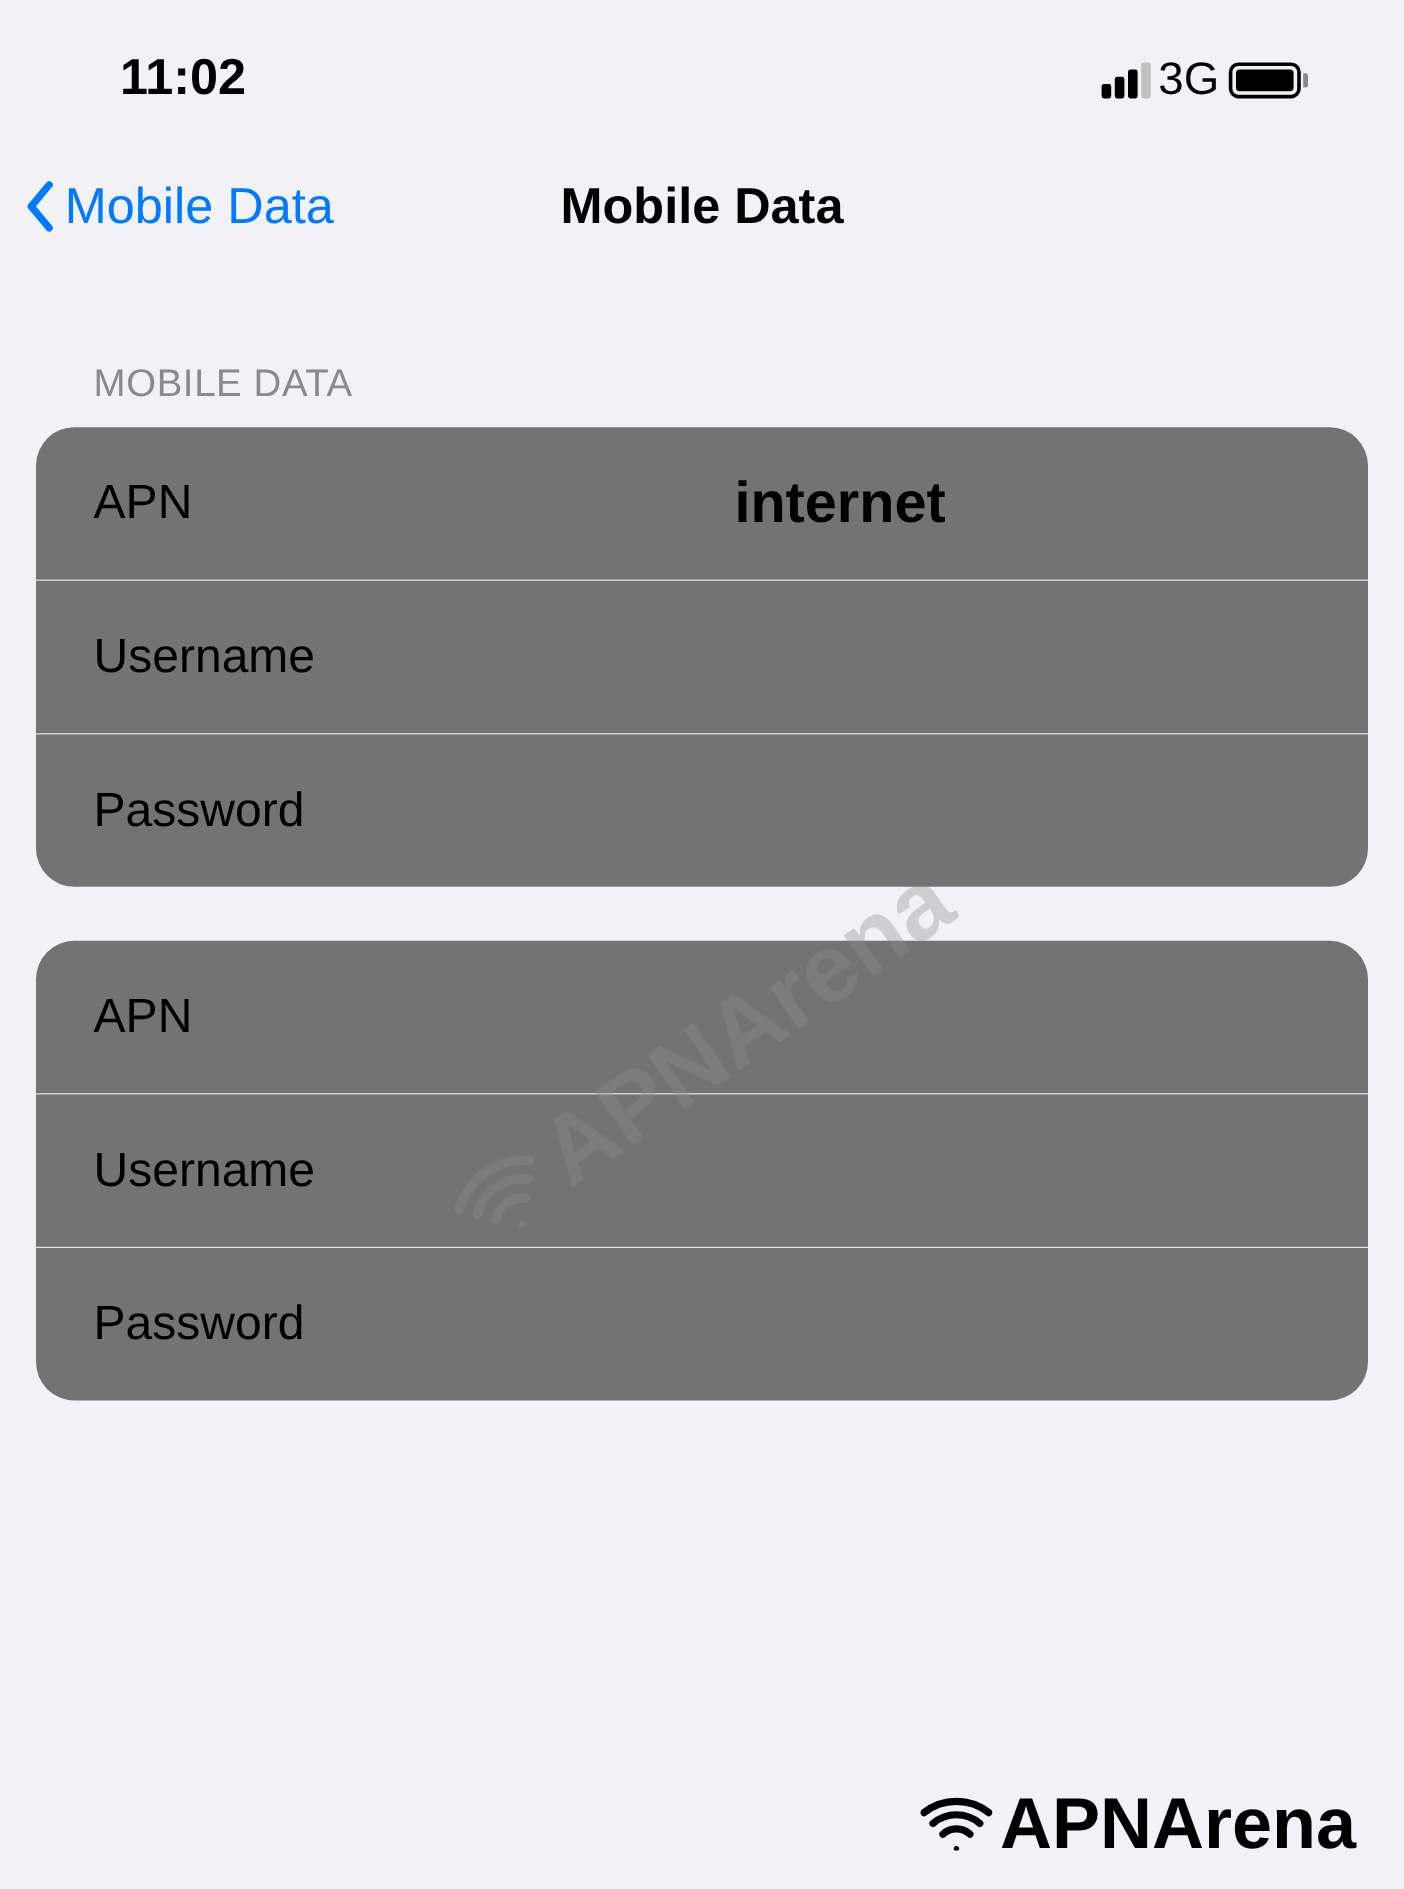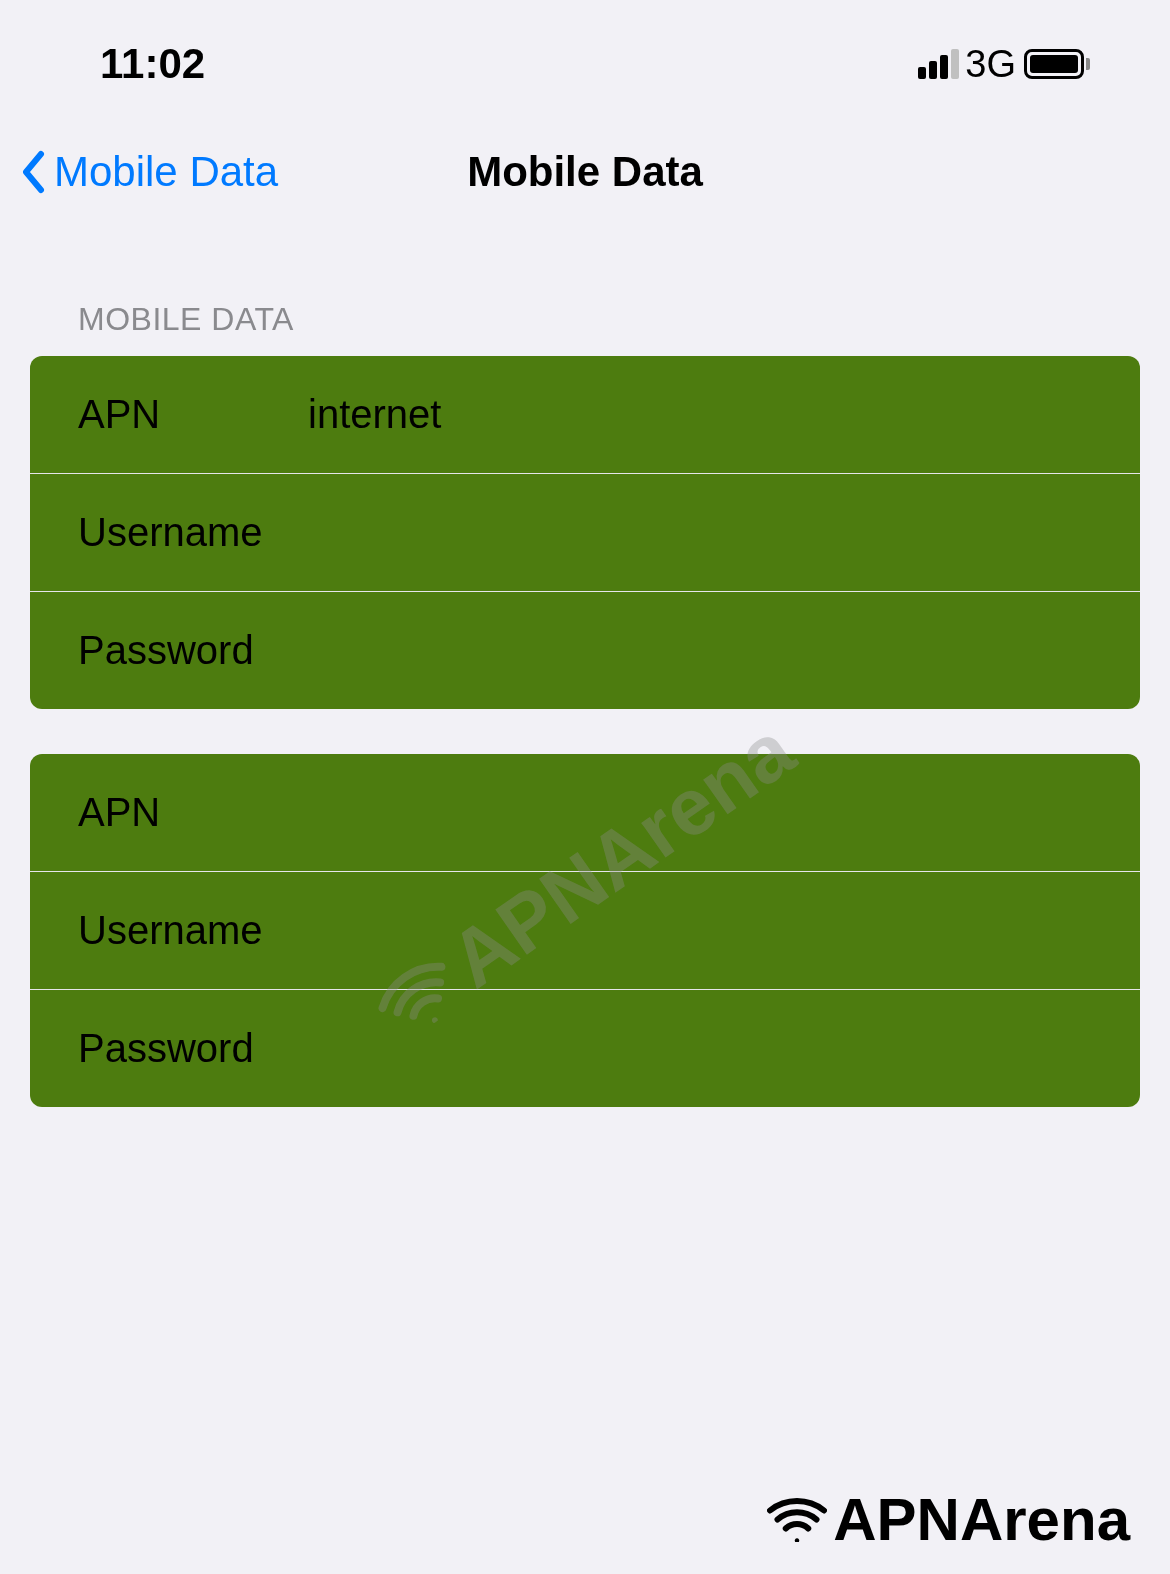--- a/index.html
+++ b/index.html
@@ -11,21 +11,21 @@
     body {
       width: 1170px;
       height: 1574px;
       background: #f2f1f6;
       position: relative;
       overflow: hidden;
     }
     .status-bar {
       display: flex;
       justify-content: space-between;
-      align-items: center;
+      align-items: flex-end;
       padding: 40px 80px 20px 100px;
     }
     .status-time {
       font-size: 42px;
       font-weight: 600;
       color: #000;
     }
     .status-right {
       display: flex;
       align-items: center;
@@ -113,22 +113,22 @@
     }
     .section-header {
       font-size: 32px;
       font-weight: 400;
       color: #8a8a8e;
       text-transform: uppercase;
       padding: 0 0 18px 78px;
       letter-spacing: 0.5px;
     }
     .section-group {
-      background: #4d7c0f;
-      border-radius: 12px;
+      background: #737373;
+      border-radius: 32px;
       margin: 0 30px;
       overflow: hidden;
     }
     .row {
       display: flex;
       align-items: center;
       padding: 36px 48px;
       border-bottom: 1px solid #e5e5ea;
     }
     .row:last-child {
@@ -136,27 +136,28 @@
       gap: 24px;
     }
     .row-label {
       font-size: 40px;
       font-weight: 400;
       color: #000;
       width: 230px;
       flex-shrink: 0;
     }
     .row-input {
-      font-size: 40px;
-      font-weight: 400;
+      font-size: 48px;
+      font-weight: 700;
       color: #000;
       border: none;
       outline: none;
       background: transparent;
       flex: 1;
+      text-align: center;
     }
     .watermark-center {
       position: absolute;
       left: 50%;
       top: 56%;
       transform: translate(-50%, -50%) rotate(-35deg);
       font-size: 80px;
       font-weight: 700;
       color: rgba(140, 140, 140, 0.35);
       display: flex;

